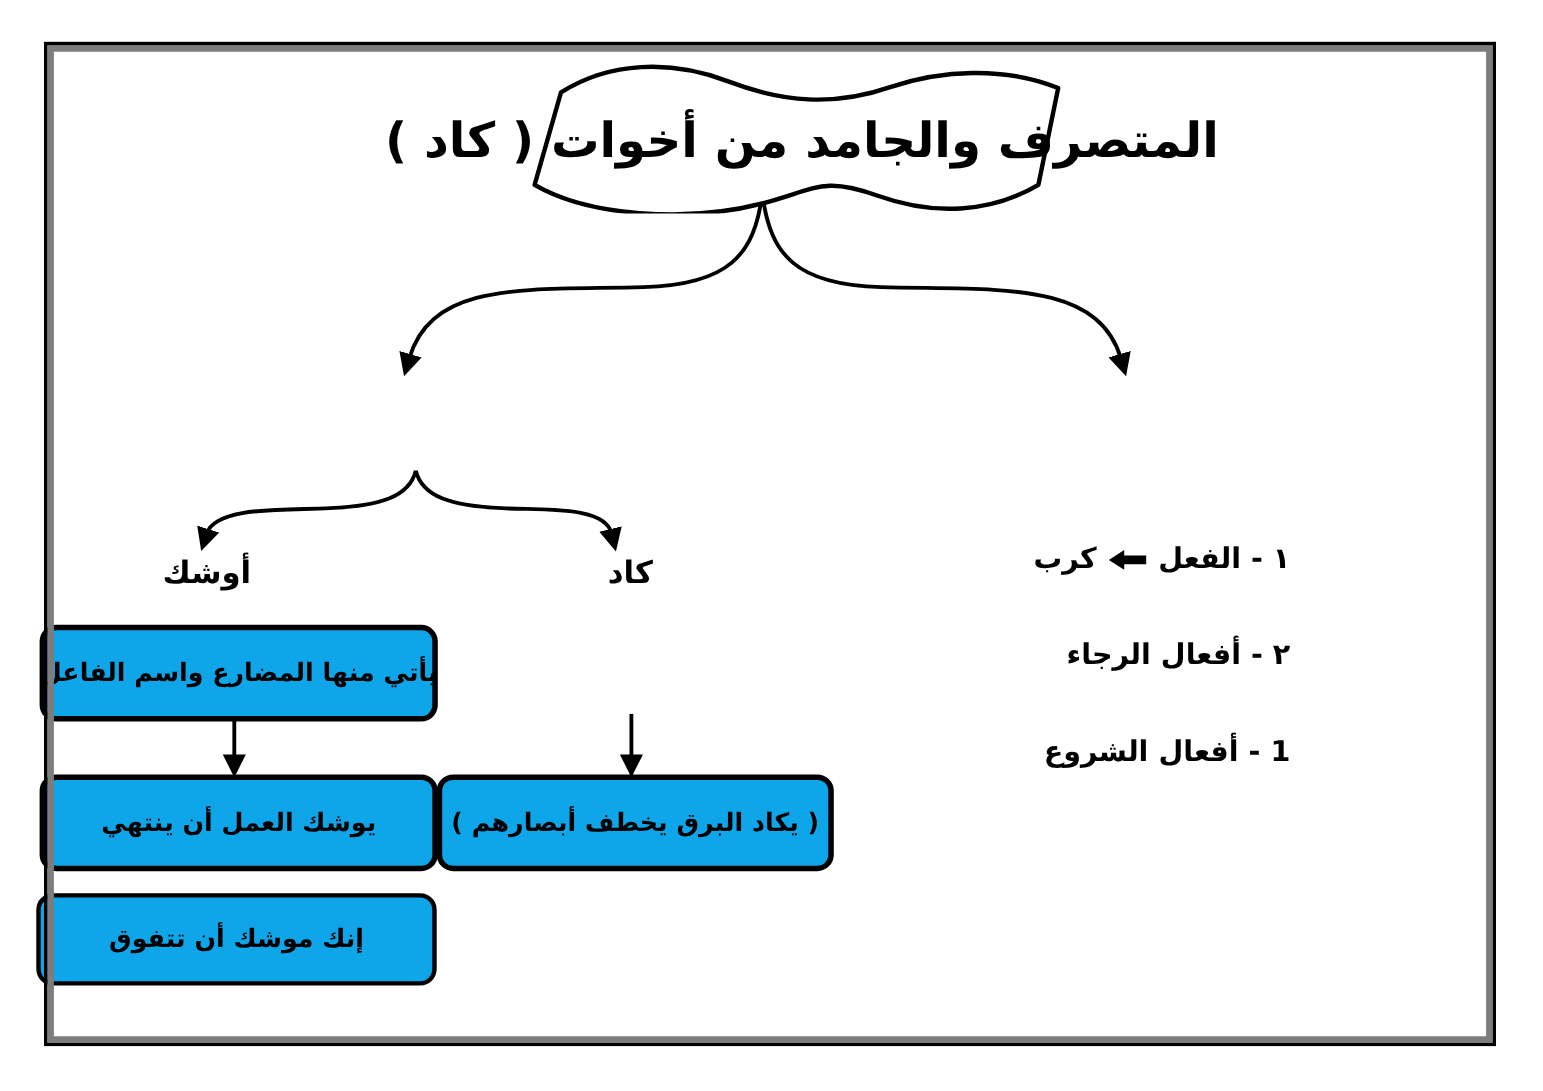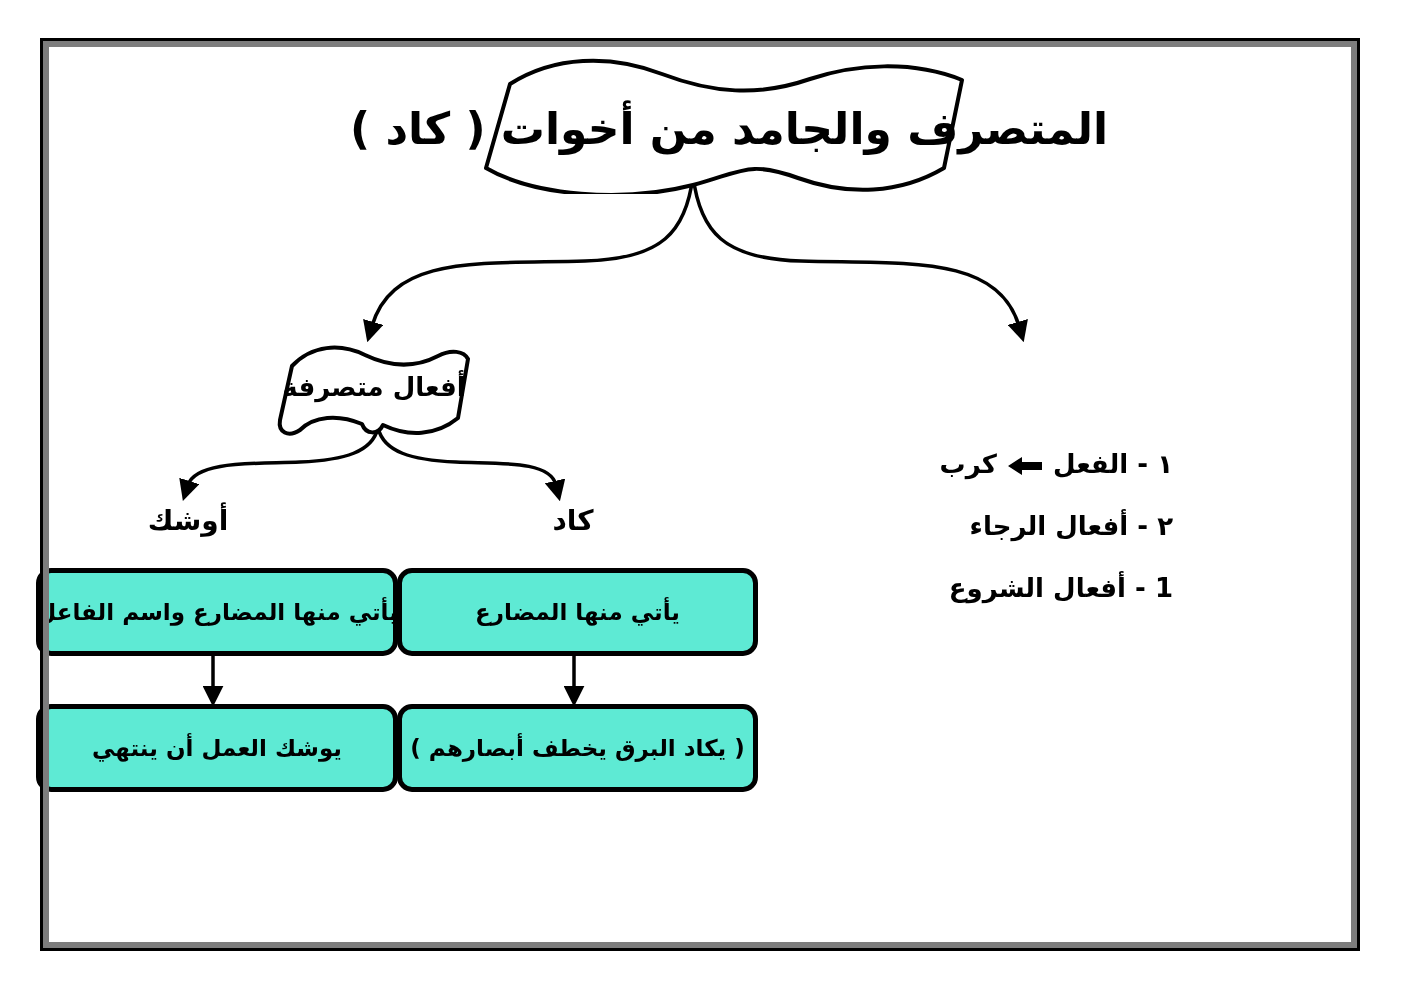--- a/index.html
+++ b/index.html
@@ -36,36 +36,36 @@
   
   .vlabel{
     position:absolute;z-index:2;font-weight:bold;font-size:28px;text-align:center;
     direction:rtl;white-space:nowrap;
   }
   #awshaka-label{left:113px;top:504px;width:150px;}
   #kada-label{left:498px;top:504px;width:150px;}
 
   
   .rbox{
-    position:absolute;z-index:2;background:#5eead4;border:5px solid #000;border-radius:15px;
+    position:absolute;z-index:2;background:#0ea5e9;border:5px solid #000;border-radius:15px;
     display:flex;align-items:center;justify-content:center;
     font-weight:bold;font-size:23px;text-align:center;direction:rtl;white-space:nowrap;
   }
   #box-awshaka-rule{left:36px;top:568px;width:352px;height:78px;}
   #box-kada-rule   {left:397px;top:568px;width:351px;height:78px;}
   #box-awshaka-ex1 {left:36px;top:704px;width:352px;height:78px;}
   #box-kada-ex     {left:397px;top:704px;width:351px;height:78px;}
   #box-awshaka-ex2 {left:33px;top:812px;width:356px;height:76px;border-width:4px;}
 
   
   .jamid-list{
     position:absolute;top:442px;right:230px;z-index:2;
     direction:rtl;text-align:right;font-weight:bold;font-size:26px;
   }
-  .jamid-item{height:44px;line-height:44px;margin-bottom:18px;white-space:nowrap;}
+  .jamid-item{height:44px;line-height:44px;margin-bottom:18px;white-space:nowrap;margin-top:44px;}
   .fat-arrow{display:inline-block;vertical-align:-4px;margin:0 10px;}
 </style>
 </head>
 <body>
 
 <div class="stage">
 
   <svg id="connectors" viewBox="0 0 1403 992" xmlns="http://www.w3.org/2000/svg">
     <defs>
       <marker id="ah" markerWidth="6" markerHeight="6" refX="1.2" refY="3" orient="auto">
@@ -89,42 +89,29 @@
                C 264 41 310 45 362 27
                C 407 12 464 8 514 28
                L 496 116
                C 452 142 400 144 350 126
                C 300 108 294 120 245 133
                C 175 151 86 144 38 116 Z" fill="#fff" stroke="#000" stroke-width="4" stroke-linejoin="round"></path>
     </svg>
     <span class="label">المتصرف والجامد من أخوات ( كاد )</span>
   </div>
 
-  <div class="banner" id="flag-mutasarrifa">
-    <svg width="216" height="100" viewBox="0 0 216 100">
-      <path d="M 26 26 C 46 5 74 3 99 15
-               C 124 27 149 28 172 16
-               C 185 9 198 11 202 19
-               L 192 78
-               C 170 96 142 97 117 85
-               C 112 95 100 95 96 84
-               C 72 74 48 76 34 90
-               C 22 98 12 92 14 80 Z" fill="#fff" stroke="#000" stroke-width="4" stroke-linejoin="round"></path>
-    </svg>
-    <span class="label">أفعال متصرفة</span>
-  </div>
 
 
   <div class="vlabel" id="awshaka-label">أوشك</div>
   <div class="vlabel" id="kada-label">كاد</div>
 
   <div class="rbox" id="box-awshaka-rule">يأتي منها المضارع واسم الفاعل</div>
-  <div class="rbox" id="box-kada-rule">يأتي منها المضارع</div>
   <div class="rbox" id="box-kada-ex">( يكاد البرق يخطف أبصارهم )</div>
   <div class="rbox" id="box-awshaka-ex1">يوشك العمل أن ينتهي</div>
+  <div class="rbox" id="box-awshaka-ex2">إنك موشك أن تتفوق</div>
 
   <div class="jamid-list">
     <div class="jamid-item">
       <span>١ - الفعل</span><span class="fat-arrow"><svg width="36" height="22" viewBox="0 0 36 22">
             <path d="M1 11 L15 2 L15 7 L35 7 L35 15 L15 15 L15 20 Z" fill="#000"></path>
           </svg></span><span>كرب</span>
     </div>
     <div class="jamid-item">٢ - أفعال الرجاء</div>
     <div class="jamid-item">1 - أفعال الشروع</div>
   </div>

